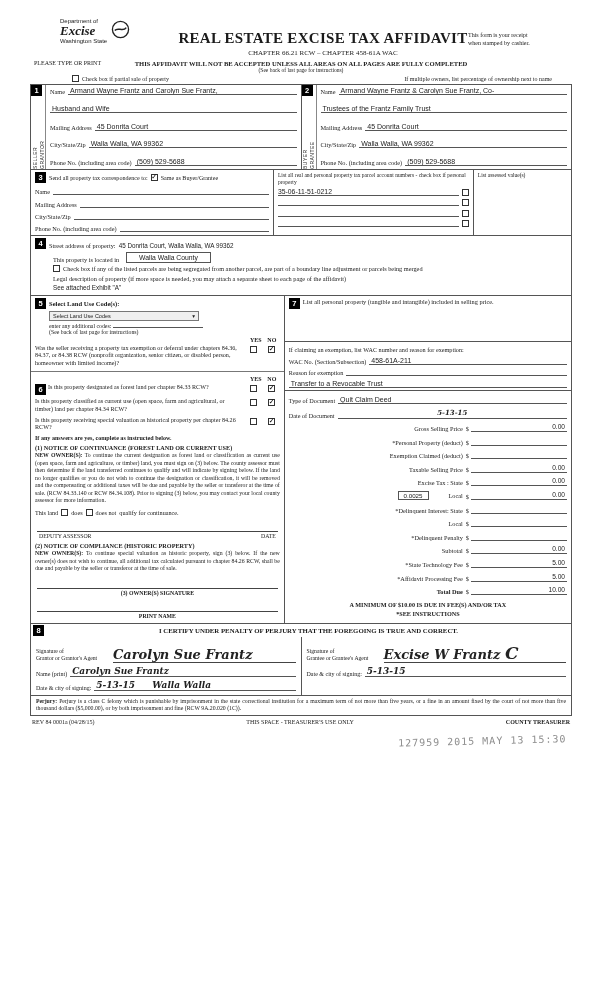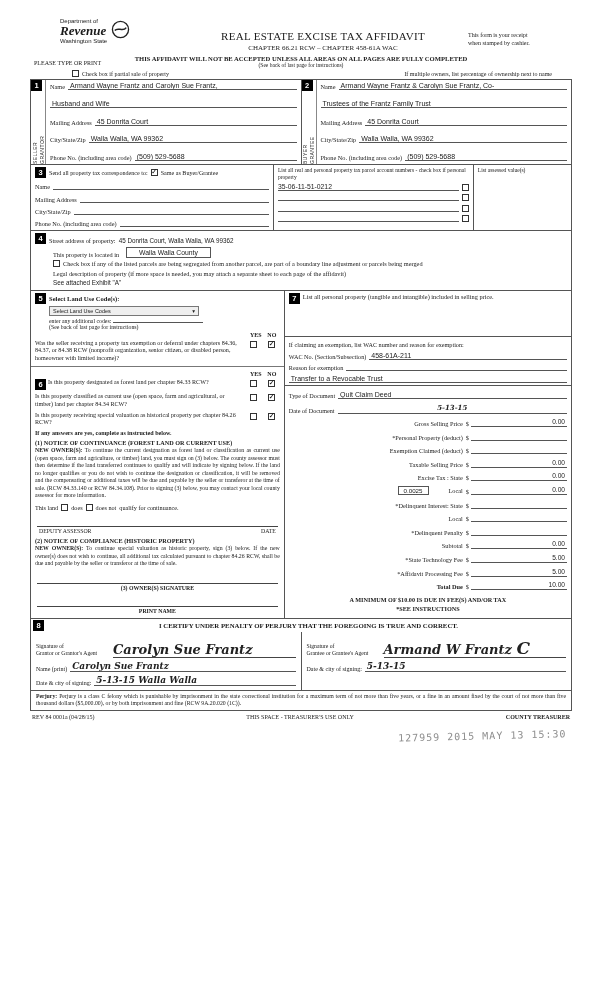--- a/index.html
+++ b/index.html
@@ -8,21 +8,21 @@
   .doc { position:absolute; left:30px; top:14px; width:542px; }
 
   
   .hdr { display:flex; align-items:flex-start; }
   .logo { width:148px; display:flex; gap:4px; padding-left:30px; padding-top:4px; }
   .logo-text { line-height:1.05; }
   .logo-dept, .logo-state { font-size:6px; font-family:"Liberation Sans",sans-serif; }
   .logo-rev { font-size:13px; font-weight:bold; font-style:italic; }
   .logo-mark { width:19px; height:19px; flex:none; margin-top:2px; }
   .hdr-c { flex:1; text-align:center; padding-top:16px; }
-  .title { font-size:11px; font-weight:normal; letter-spacing:.3px; }
+  .title { font-size:15px; font-weight:bold; letter-spacing:.3px; }
   .chapter { font-size:7px; margin-top:2px; }
   .receipt { width:104px; font-size:6px; padding-top:18px; line-height:1.3; }
   .ptp { position:absolute; left:4px; top:46px; font-size:6px; }
   .banner { text-align:center; font-weight:bold; font-size:6.6px; margin-top:3px; }
   .seeback { text-align:center; font-size:5.5px; }
   .partial-row { display:flex; justify-content:space-between; font-size:6px; margin:2px 20px 2px 42px; align-items:center; }
   .partial-left { display:flex; align-items:center; gap:3px; }
 
   
   .numsq { width:11px; height:11px; background:#000; color:#fff; font-size:7.5px; font-weight:bold; display:inline-flex; align-items:center; justify-content:center; font-family:"Liberation Sans",sans-serif; flex:none; }
@@ -101,39 +101,39 @@
   .certify { flex:1; text-align:center; font-weight:bold; font-size:6.8px; }
   .s8body { display:flex; }
   .half { flex:1; padding:2px 5px 4px; position:relative; }
   .half + .half { border-left:1px solid #555; }
   .sigrow { display:flex; align-items:flex-end; gap:3px; min-height:24px; }
   .siglbl { font-size:5.7px; line-height:1.25; width:74px; flex:none; }
   .sigval { flex:1; border-bottom:1px solid #444; font-size:13px; line-height:14px; white-space:nowrap; overflow:visible; }
   .flourish { font-size:17px; }
   .half .fline { margin-top:4px; font-size:6px; }
   .half .fline .val { font-size:9px; line-height:9px; }
-  .half .fline .val .cty { }
+  .half .fline .val .cty { margin-left:14px; }
 
   
   .perjury { border:1px solid #555; border-top:none; padding:2px 5px; font-size:5.8px; line-height:1.3; text-align:justify; }
   .footrow { display:flex; justify-content:space-between; font-size:6px; margin-top:3px; padding:0 2px; }
   .footcenter { font-weight:normal; }
   .footright { font-weight:bold; }
   .stamp { margin-top:10px; margin-left:368px; color:#8e8e8e; font-family:"DejaVu Sans Mono",monospace; font-size:10px; letter-spacing:1px; transform:rotate(-1.5deg); width:200px; }
 </style>
 </head>
 <body>
 
 <div class="doc">
 
   <div class="hdr">
     <div class="logo">
       <div class="logo-text">
         <div class="logo-dept">Department of</div>
-        <div class="logo-rev">Revenue</div>
+        <div class="logo-rev">Excise</div>
         <div class="logo-state">Washington State</div>
       </div>
       <svg class="logo-mark" viewBox="0 0 20 20">
         <circle cx="10" cy="10" r="8.5" fill="none" stroke="#222" stroke-width="1.4"></circle>
         <path d="M4 11 C7 7, 13 13, 16 8" fill="none" stroke="#222" stroke-width="1.6"></path>
       </svg>
     </div>
     <div class="hdr-c">
       <div class="title">REAL ESTATE EXCISE TAX AFFIDAVIT</div>
       <div class="chapter">CHAPTER 66.21 RCW – CHAPTER 458-61A WAC</div>
@@ -513,21 +513,21 @@
           </span>
         </div>
       </div>
       <div class="half">
         <div class="sigrow">
           <span class="siglbl">
             <span>Signature of</span><br>
             <span>Grantee or Grantee's Agent</span>
           </span>
           <span class="sigval hand">
-            <span>Armand W Frantz</span>
+            <span>Excise W Frantz</span>
             <span class="flourish">C</span>
           </span>
         </div>
         <div class="fline">
           <span class="lbl">Date &amp; city of signing:</span>
           <span class="val hand">
             <span>5-13-15</span>
           </span>
         </div>
       </div>

